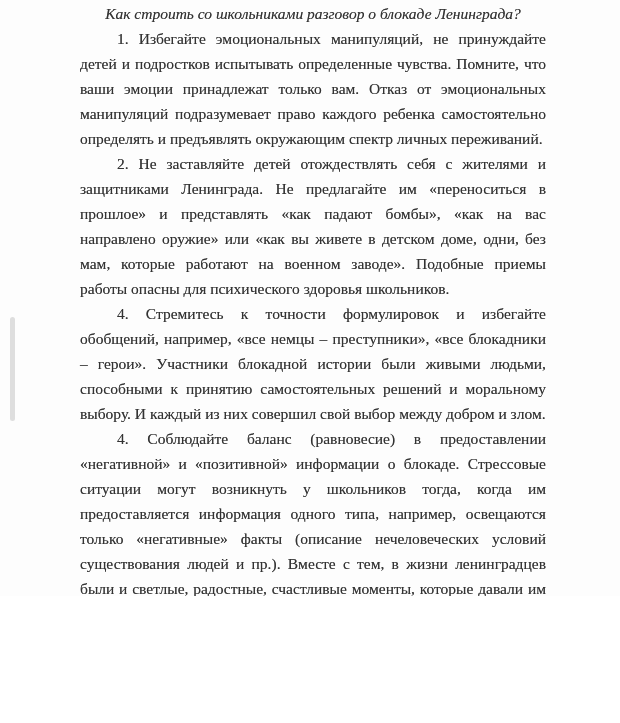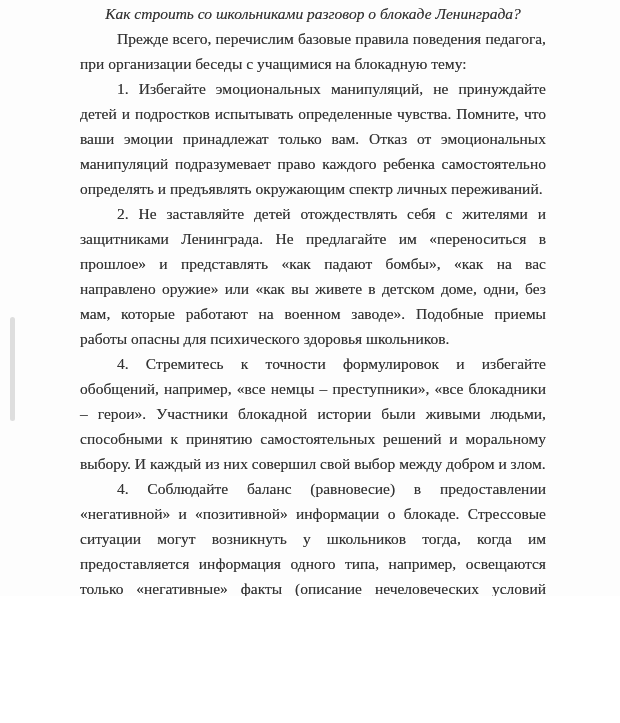--- a/index.html
+++ b/index.html
@@ -57,21 +57,20 @@
 </style>
 </head>
 <body>
 
 <div class="page">
 
   <div class="scroll-thumb"></div>
 
   <div class="text-block">
     <div class="doc-title">Как строить со школьниками разговор о блокаде Ленинграда?</div>
-    <p class="para">Прежде всего, перечислим базовые правила поведения педагога, при организации беседы с учащимися на блокадную тему:</p>
     <p class="para">1. Избегайте эмоциональных манипуляций, не принуждайте детей и подростков испытывать определенные чувства. Помните, что ваши эмоции принадлежат только вам. Отказ от эмоциональных манипуляций подразумевает право каждого ребенка самостоятельно определять и предъявлять окружающим спектр личных переживаний.</p>
     <p class="para">2. Не заставляйте детей отождествлять себя с жителями и защитниками Ленинграда. Не предлагайте им «переноситься в прошлое» и представлять «как падают бомбы», «как на вас направлено оружие» или «как вы живете в детском доме, одни, без мам, которые работают на военном заводе». Подобные приемы работы опасны для психического здоровья школьников.</p>
     <p class="para">4. Стремитесь к точности формулировок и избегайте обобщений, например, «все немцы – преступники», «все блокадники – герои». Участники блокадной истории были живыми людьми, способными к принятию самостоятельных решений и моральному выбору. И каждый из них совершил свой выбор между добром и злом.</p>
     <p class="para">4. Соблюдайте баланс (равновесие) в предоставлении «негативной» и «позитивной» информации о блокаде. Стрессовые ситуации могут возникнуть у школьников тогда, когда им предоставляется информация одного типа, например, освещаются только «негативные» факты (описание нечеловеческих условий существования людей и пр.). Вместе с тем, в жизни ленинградцев были и светлые, радостные, счастливые моменты, которые давали им надежду на будущее и силы для спасения себя, своих родных и даже незнакомых людей. Освоение детьми информации позитивного свойства позволяет превратить знакомство с историей блокады в ресурс для личностного роста и развития.</p>
   </div>
 
   <div class="page-number">10</div>
 
 </div>
 

